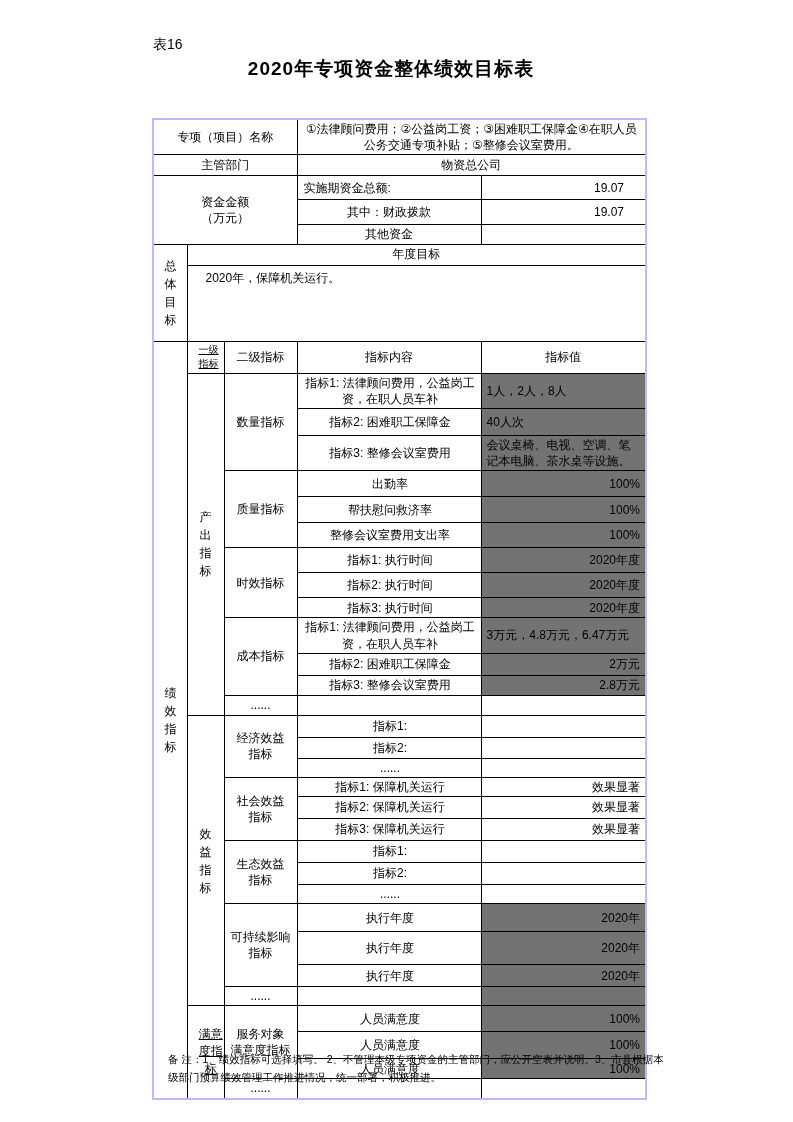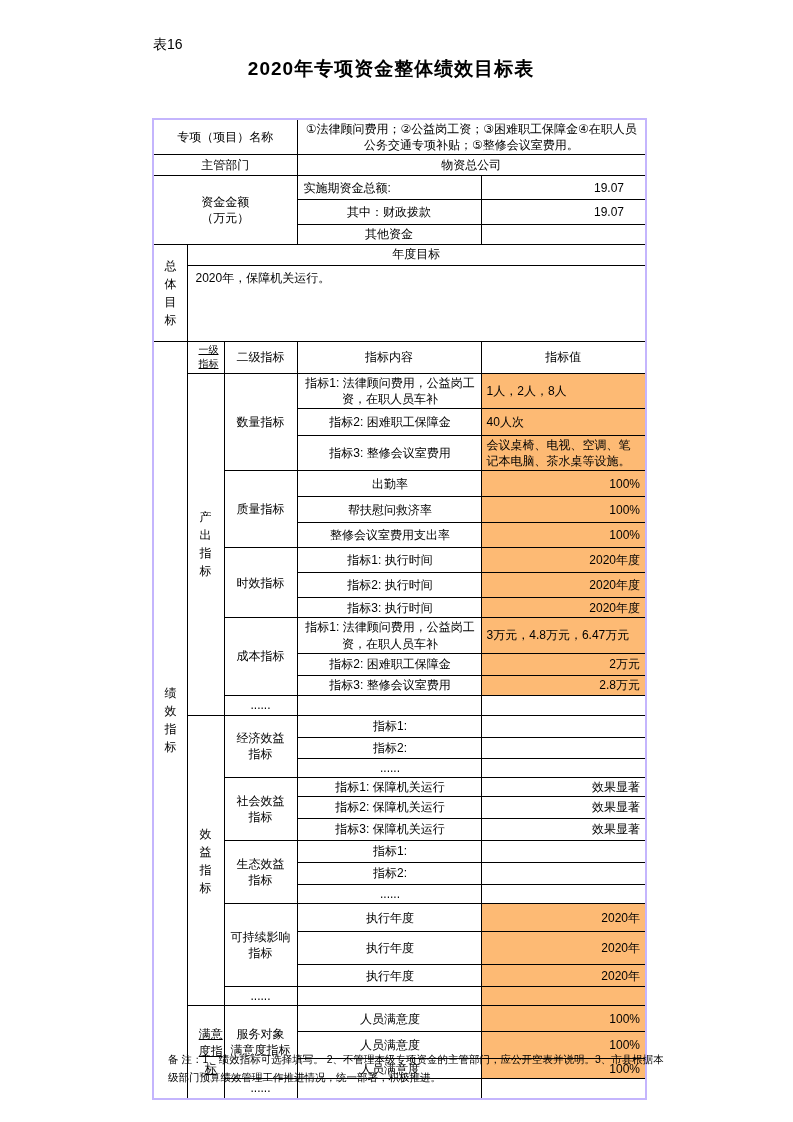--- a/index.html
+++ b/index.html
@@ -21,26 +21,26 @@
     vertical-align:middle;overflow:hidden;line-height:1.35;
     word-break:break-all;
   }
   .ctr{text-align:center;}
   .lft{text-align:left;padding-left:6px;}
   .num{text-align:right;padding-right:21px;}
   .pre{white-space:pre-line;}
   .c{text-align:center;padding-left:6px;}
   .val{text-align:right;padding-right:5px;}
   .val.vleft{text-align:left;padding-left:5px;}
-  .g{background:#fdba74;}
+  .g{background:#737373;}
   .vert{text-align:center;vertical-align:middle;padding:1px 10px;}
   .v1{display:inline-block;width:1.1em;word-break:break-all;line-height:1.5;text-align:center;}
   .v2{display:inline-block;width:2.2em;word-break:break-all;line-height:1.45;text-align:center;text-decoration:underline;}
   .hsmall{font-size:10px;}
-  .goal-content{vertical-align:top;text-align:left;padding:4px 8px;}
+  .goal-content{vertical-align:top;text-align:left;padding:4px 18px;}
   .note{
     position:absolute;left:168px;top:1051px;width:500px;
     font-size:10.5px;line-height:1.7;text-align:left;word-break:break-all;
   }
 </style>
 </head>
 <body>
 
 <div class="tag">表16</div>
 <div class="title">2020年专项资金整体绩效目标表</div>

